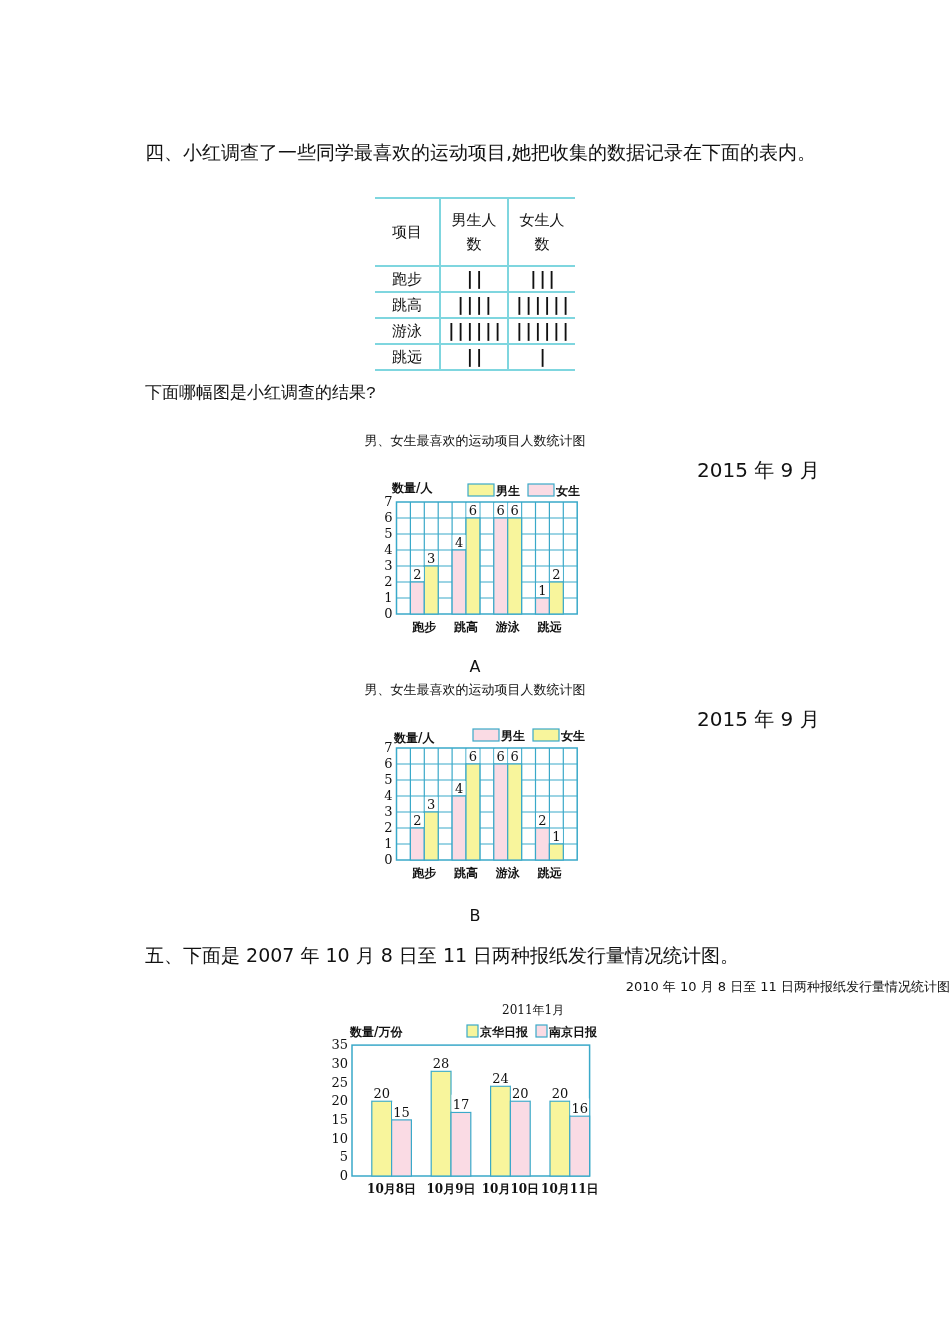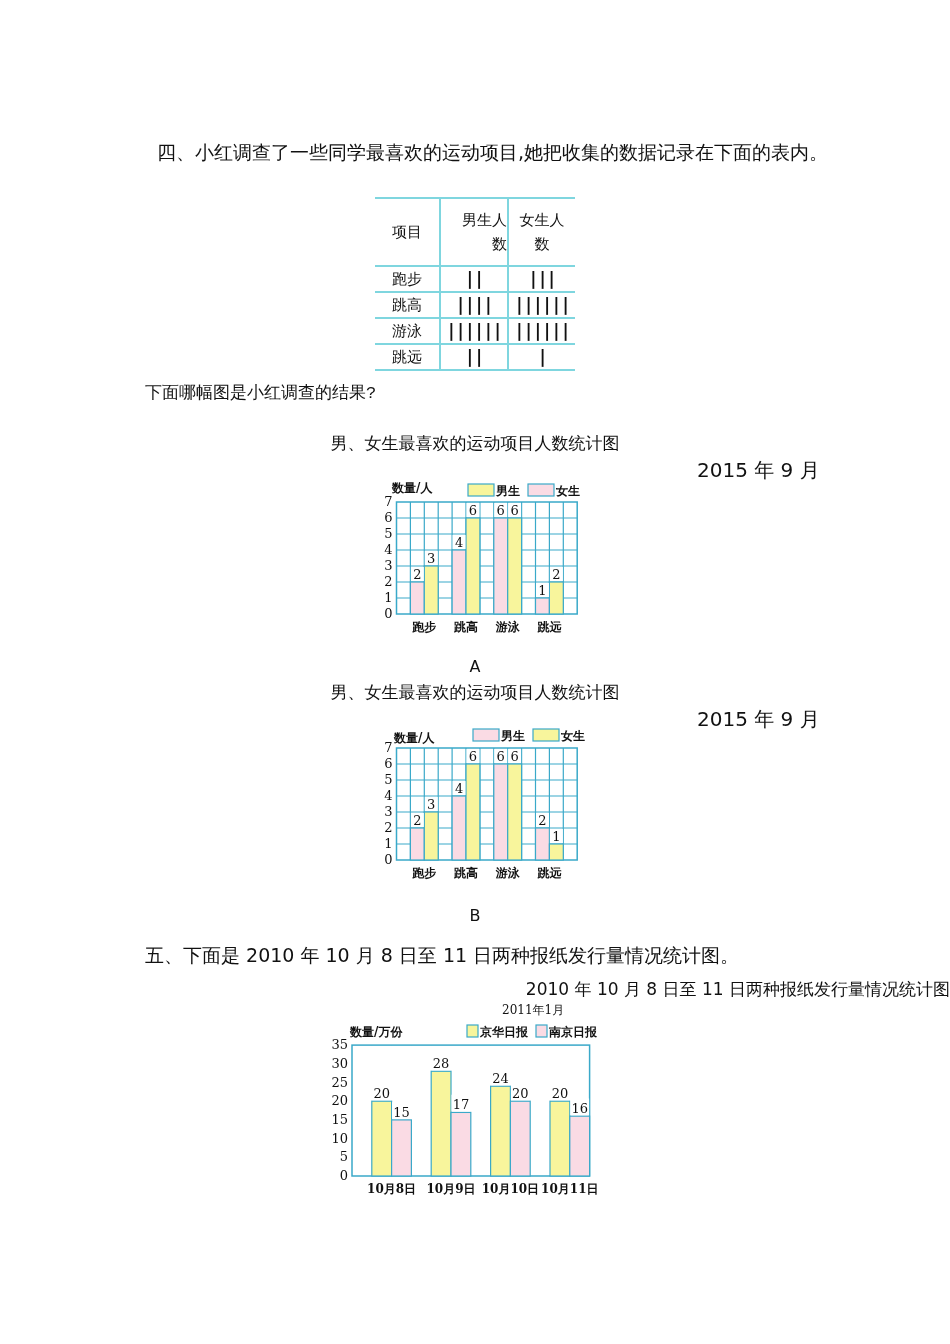--- a/index.html
+++ b/index.html
@@ -1,39 +1,39 @@
 <!DOCTYPE html>
 <html><head>
 <meta charset="utf-8">
 <style>
   html, body { margin:0; padding:0; background:#ffffff; }
   body { width:950px; height:1344px; position:relative; overflow:hidden;
          font-family:"DejaVu Sans", "Liberation Sans", sans-serif; color:#111; }
   .abs { position:absolute; }
   .q { font-size:19px; white-space:nowrap; }
   .serif { font-family:Liberation Mono, monospace; }
-  .title { font-size:17px; white-space:nowrap; }
+  .title { font-size:13px; white-space:nowrap; }
   .date { font-size:20px; white-space:nowrap;text-align:center; }
   .sub { font-size:15px; white-space:nowrap; }
   table.tally { border-collapse:collapse; font-family:"DejaVu Serif","Liberation Serif",serif; font-size:15px; }
   table.tally td { border-top:2px solid #7fd6df; border-bottom:2px solid #7fd6df; text-align:center; padding:0; }
   table.tally td.mid { border-left:2px solid #7fd6df; border-right:2px solid #7fd6df; }
   .tallymark { letter-spacing:-1px; font-family:"DejaVu Sans Mono","Liberation Mono",monospace; font-size:17px; font-weight:bold; }
   svg text { font-family:"DejaVu Serif","Liberation Serif",serif; }
 </style>
 </head>
 <body>
 
-<div class="abs q" style="left:157px; top:140px;">四、小红调查了一些同学最喜欢的运动项目,她把收集的数据记录在下面的表内。</div>
+<div class="abs q" style="left:145px; top:140px;">四、小红调查了一些同学最喜欢的运动项目,她把收集的数据记录在下面的表内。</div>
 
 <table class="tally abs" style="left:375px; top:197px; width:200px;">
   <tbody>
       <tr style="height:68px;">
     <td style="width:64px;">项目</td>
-    <td class="mid" style="width:66px; line-height:24px;text-align:right;">
+    <td class="mid" style="width:66px; line-height:24px;">
       <div>男生人</div>
       <div>数</div>
     </td>
     <td style="width:66px; line-height:24px;">
       <div>女生人</div>
       <div>数</div>
     </td>
   </tr>
   <tr style="height:26px;">
     <td>跑步</td>
@@ -189,21 +189,21 @@
     <text x="147.7" y="155" text-anchor="middle" font-size="12" font-weight="bold" fill="#111">游泳</text>
     <text x="189.4" y="155" text-anchor="middle" font-size="12" font-weight="bold" fill="#111">跳远</text>
     <text x="34" y="20" font-size="12" font-weight="bold" fill="#111">数量/人</text>
     <rect x="113" y="7" width="26" height="12" fill="#fadbe4" stroke="#3aa9c9" stroke-width="1.2"></rect>
     <text x="141" y="18" font-size="12" font-weight="bold" fill="#111">男生</text>
     <rect x="173" y="7" width="26" height="12" fill="#f8f59c" stroke="#3aa9c9" stroke-width="1.2"></rect>
     <text x="201" y="18" font-size="12" font-weight="bold" fill="#111">女生</text>
   </svg>
 <div class="abs sub" style="left:0; width:950px; text-align:center; top:906px; font-size:16px;">B</div>
 
-<div class="abs q" style="left:145px; top:943px;">五、下面是 2010 年 10 月 8 日至 11 日两种报纸发行量情况统计图。</div>
+<div class="abs q" style="left:145px; top:943px;">五、下面是 2007 年 10 月 8 日至 11 日两种报纸发行量情况统计图。</div>
 <div class="abs title" style="left:0; width:950px; text-align:right; top:978px;">2010 年 10 月 8 日至 11 日两种报纸发行量情况统计图</div>
 <svg class="abs" style="left:320px; top:998px;" width="320" height="205" id="chartC">
     <text x="182" y="16" text-anchor="start" font-size="12" fill="#111">2011年1月</text>
     <g>
       <line x1="51.8" y1="47.099999999999994" x2="51.8" y2="178" stroke="#3aa9c9" stroke-width="1.2"></line>
       <line x1="71.6" y1="47.099999999999994" x2="71.6" y2="178" stroke="#3aa9c9" stroke-width="1.2"></line>
       <line x1="91.4" y1="47.099999999999994" x2="91.4" y2="178" stroke="#3aa9c9" stroke-width="1.2"></line>
       <line x1="111.2" y1="47.099999999999994" x2="111.2" y2="178" stroke="#3aa9c9" stroke-width="1.2"></line>
       <line x1="131" y1="47.099999999999994" x2="131" y2="178" stroke="#3aa9c9" stroke-width="1.2"></line>
       <line x1="150.8" y1="47.099999999999994" x2="150.8" y2="178" stroke="#3aa9c9" stroke-width="1.2"></line>

